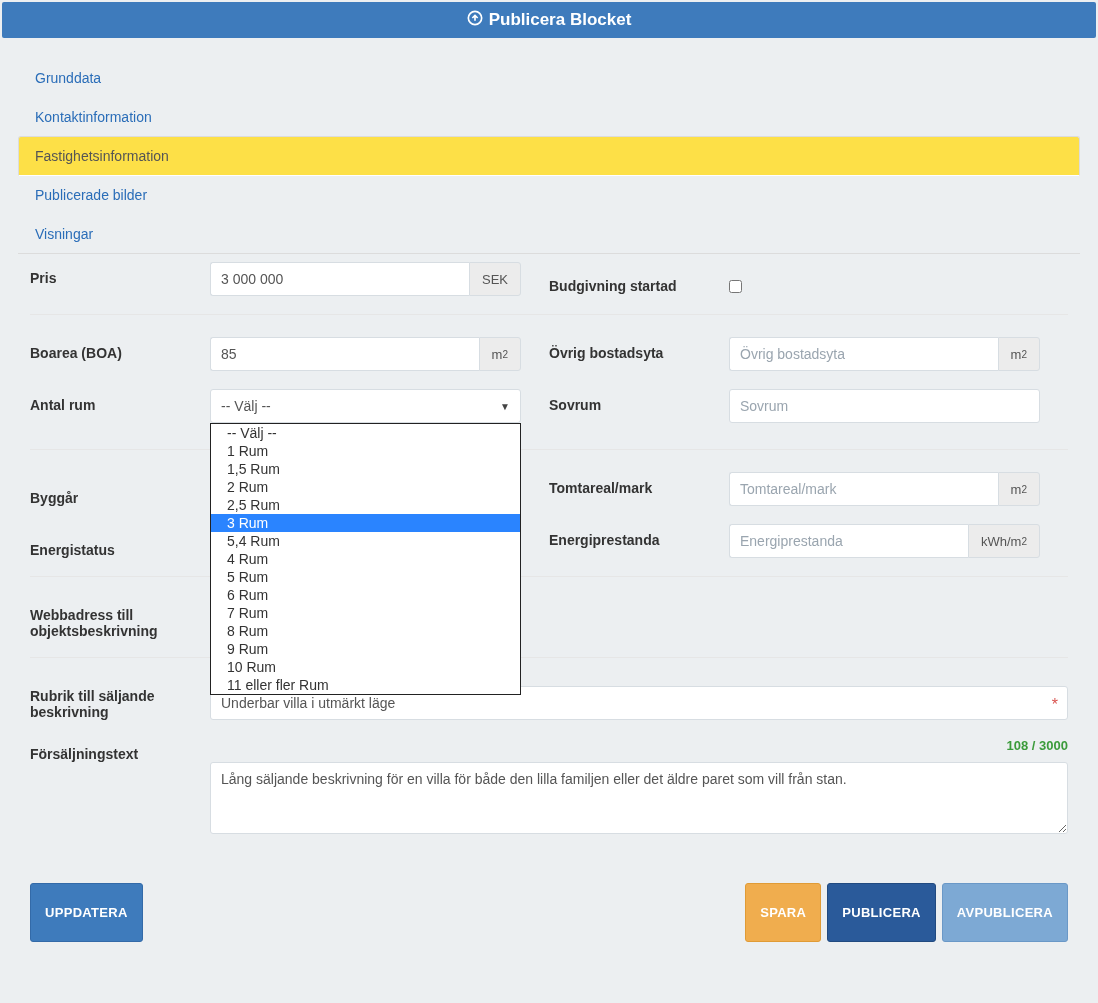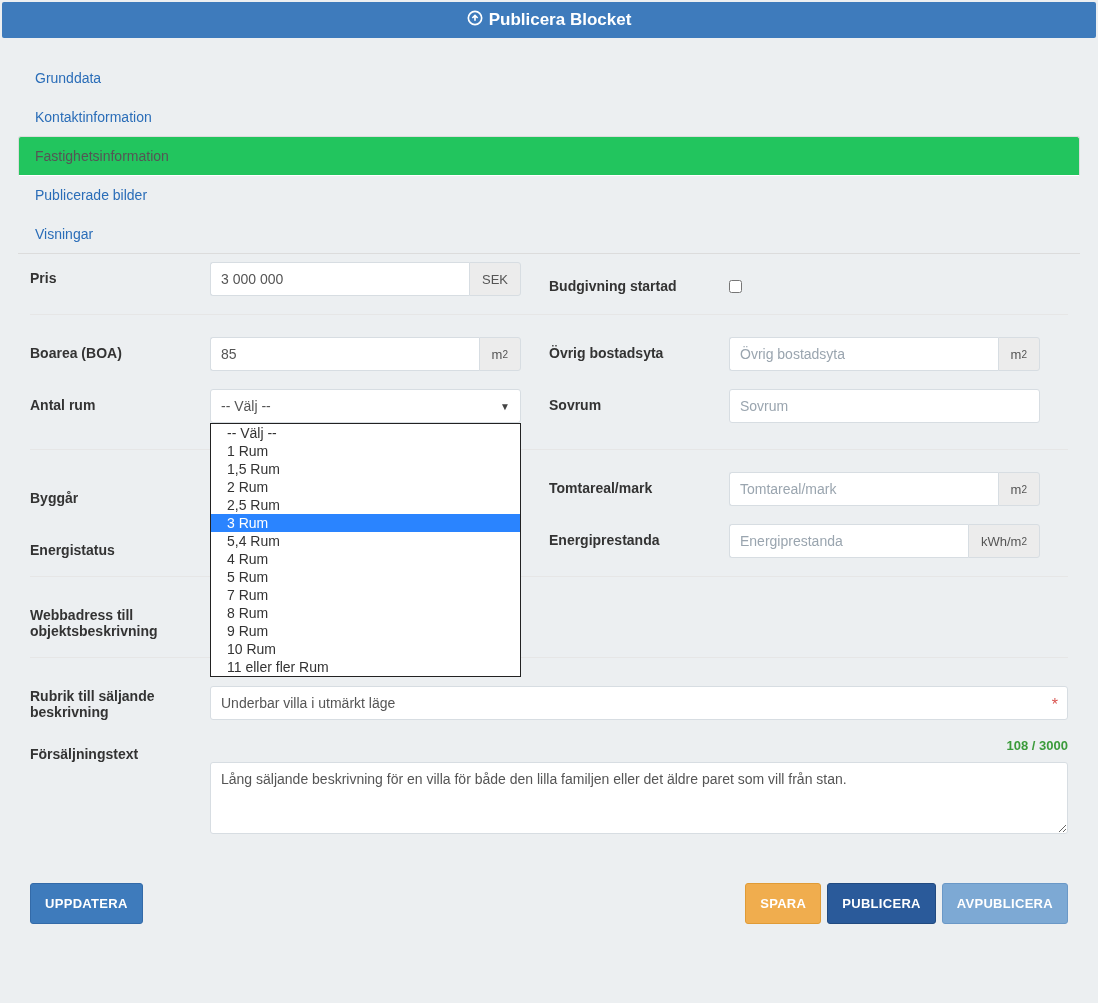--- a/index.html
+++ b/index.html
@@ -51,21 +51,21 @@
   }
   .tab {
     padding: 11px 16px;
     font-size: 14px;
     color: #2a6db8;
     cursor: pointer;
     border: 1px solid transparent;
     margin-bottom: -1px;
   }
   .tab.active {
-    background: #22c55e;
+    background: #fde047;
     color: #555;
     border: 1px solid #dcdcdc;
     border-bottom: 1px solid #fff;
     border-radius: 3px 3px 0 0;
   }
   .form-area { padding: 0 12px; }
   .row {
     display: flex;
     margin-bottom: 18px;
     align-items: flex-end;
@@ -151,21 +151,21 @@
   .counter { text-align: right; color:#3b9b3b; font-weight:600; font-size:13px; margin-bottom:4px;}
   .footer {
     display: flex;
     justify-content: space-between;
     padding: 6px 0 0;
     margin-top: 40px;
   }
   .btn {
     border: 1px solid transparent;
     border-radius: 3px;
-    padding: 12px 14px;
+    padding: 21px 14px;
     font-weight: 700;
     font-size: 13px;
     color: #fff;
     cursor: pointer;
     letter-spacing: 0.3px;
   }
   .btn-primary { background:#3e7bbc; border-color:#336aa8; }
   .btn-dark { background:#2a5a9a; border-color:#214a80; }
   .btn-warn { background:#f0ad4e; border-color:#e09b36; }
   .btn-light { background:#7da9d4; border-color:#6a98c7; }
@@ -255,20 +255,21 @@
             <div class="dropdown">
               <div class="opt">-- Välj --</div>
               <div class="opt">1 Rum</div>
               <div class="opt">1,5 Rum</div>
               <div class="opt">2 Rum</div>
               <div class="opt">2,5 Rum</div>
               <div class="opt highlight">3 Rum</div>
               <div class="opt">5,4 Rum</div>
               <div class="opt">4 Rum</div>
               <div class="opt">5 Rum</div>
+              <div class="opt">6 Rum</div>
               <div class="opt">7 Rum</div>
               <div class="opt">8 Rum</div>
               <div class="opt">9 Rum</div>
               <div class="opt">10 Rum</div>
               <div class="opt">11 eller fler Rum</div>
             </div>
           </div>
         </div>
       </div>
       <div class="col-half">

